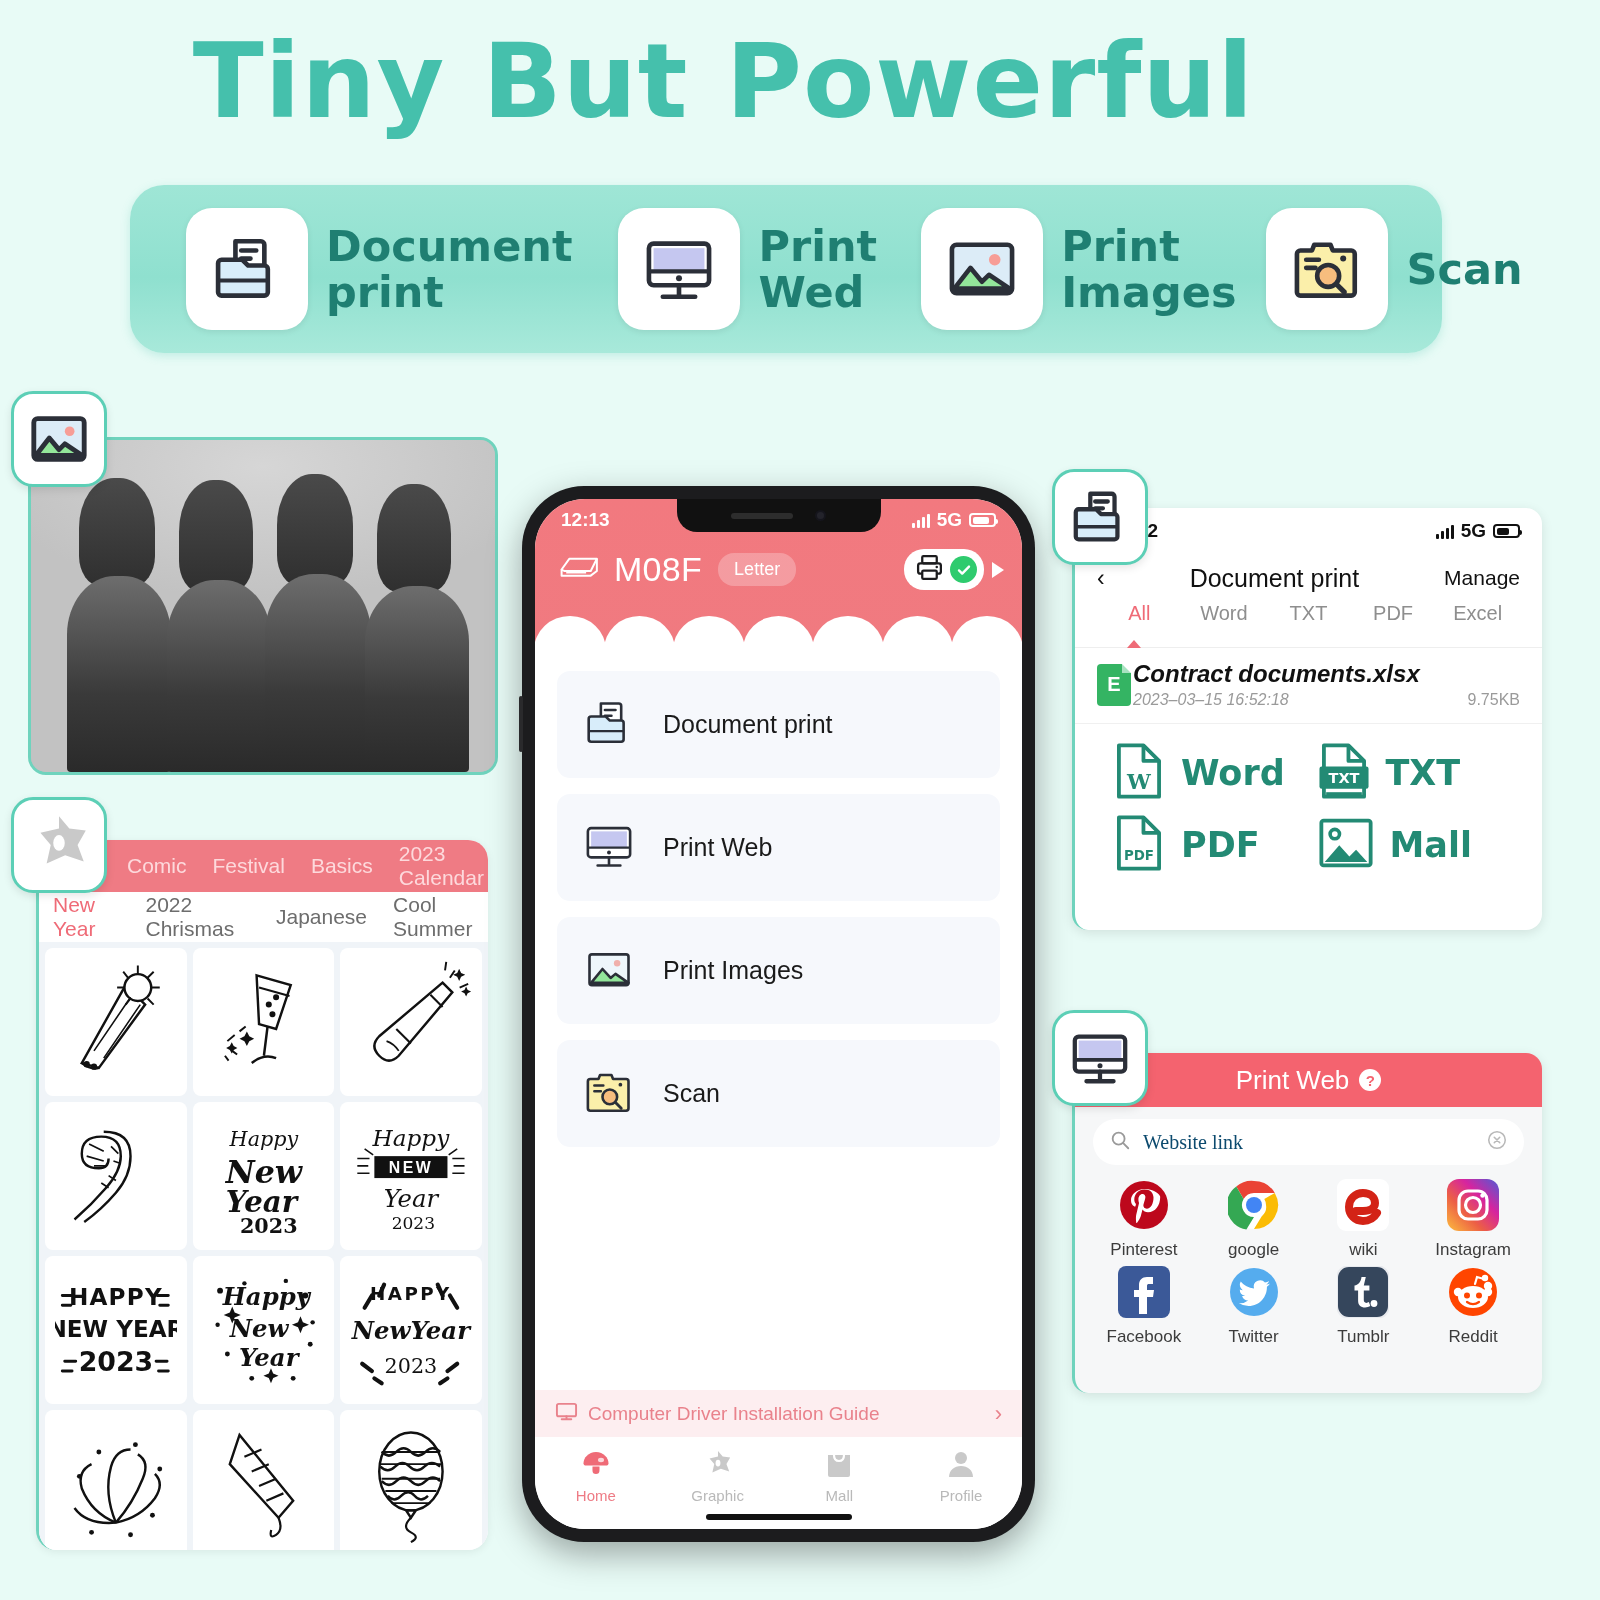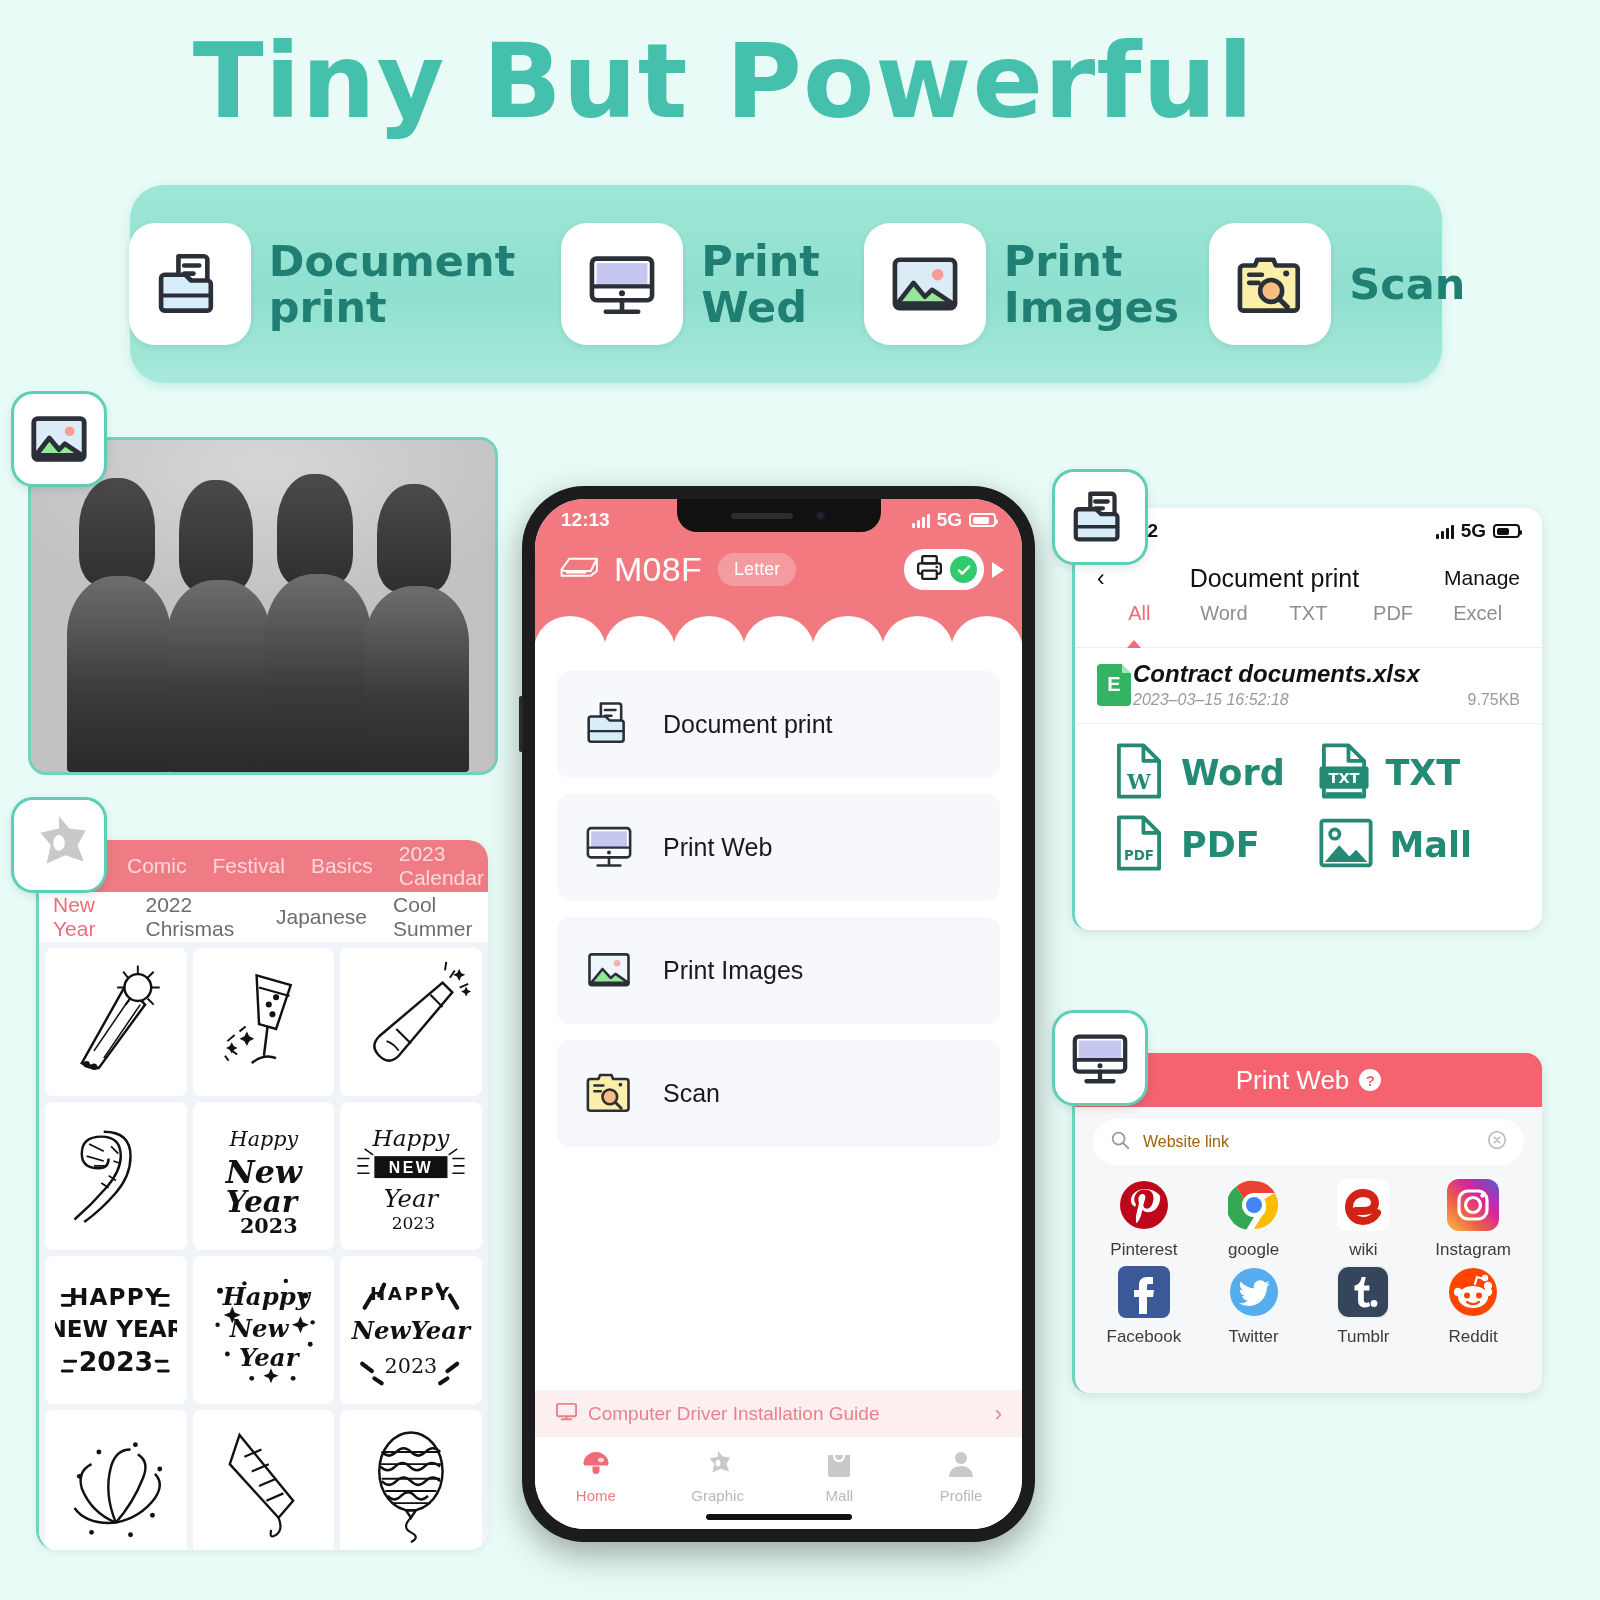--- a/index.html
+++ b/index.html
@@ -19,27 +19,26 @@
     color: #45c0ac;
     letter-spacing: 1px;
     font-family: "DejaVu Sans", sans-serif;
     line-height: 1.1;
     margin-left: 36px;
   }
 
   
   .feature-bar {
     position: absolute; left: 130px; top: 185px;
-    width: 1312px; height: 198px;
+    width: 1312px; height: 168px;
     border-radius: 34px;
     background: linear-gradient(180deg,#9fe6d6 0%, #8fe0cf 55%, #a8e9da 100%);
     box-shadow: 0 3px 10px rgba(90,200,180,.28);
     display: flex; align-items: center;
     padding: 0 34px;
-    justify-content: center;
   }
   .feature-item { display: flex; align-items: center; }
   .feat-icon-box {
     width: 122px; height: 122px; border-radius: 26px;
     background: #fff; display: flex; align-items: center; justify-content: center;
     box-shadow: 0 2px 6px rgba(0,0,0,.08);
     flex: none;
   }
   .feat-label {
     color: #1f7f72; font-weight: bold;
@@ -297,21 +296,21 @@
   }
   .qmark {
     width: 22px; height: 22px; border-radius: 50%; background: #fff;
     color: #f4636f; font-size: 15px; font-weight: bold;
     display: flex; align-items: center; justify-content: center;
   }
   .wp-search {
     margin: 12px 18px 0; height: 46px; background: #fff; border-radius: 23px;
     display: flex; align-items: center; padding: 0 16px; gap: 12px;
   }
-  .wp-search .ph { flex: 1; color: #a16207; font-size: 16px; }
+  .wp-search .ph { flex: 1; color: #0c4a6e; font-size: 20px; font-family: Liberation Serif, serif; }
   .wp-grid {
     display: grid; grid-template-columns: repeat(4, 1fr);
     row-gap: 4px; padding: 12px 14px 0;
   }
   .wp-item { display: flex; flex-direction: column; align-items: center; gap: 7px; }
   .wp-item .ico { width: 56px; height: 56px; display:flex; align-items:center; justify-content:center;}
   .wp-item .nm { font-size: 17px; color: #3c3c3c; }
 </style>
 </head>
 <body>

